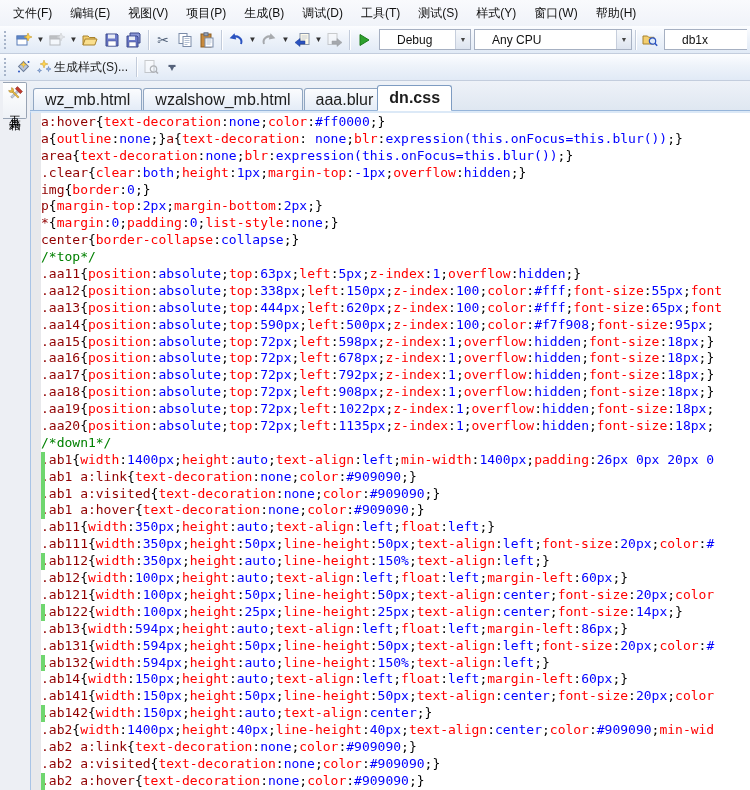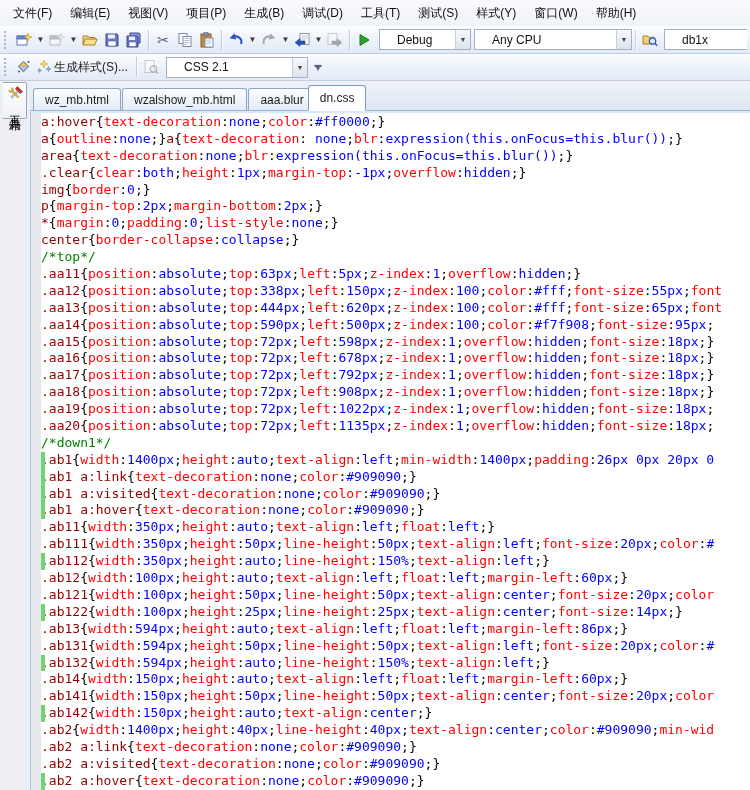--- a/index.html
+++ b/index.html
@@ -37,22 +37,22 @@
 
   
   .main{flex:1;display:flex;min-height:0;}
   .left-strip{flex:0 0 30px;background:#edeff4;display:flex;flex-direction:column;align-items:center;padding-top:1px;}
   .toolbox-tab{width:24px;background:linear-gradient(#ffffff,#eef1f6);border:1px solid #98a3b4;border-left:none;border-radius:0 2px 2px 0;display:flex;flex-direction:column;align-items:center;padding:3px 0 6px 0;}
   .toolbox-tab svg{margin-bottom:4px;}
   .toolbox-label{writing-mode:vertical-rl;text-orientation:upright;font-size:12px;letter-spacing:2px;color:#000;}
 
   .doc-well{flex:1;display:flex;flex-direction:column;min-width:0;}
   .tabstrip{flex:0 0 30px;display:flex;align-items:flex-end;background:linear-gradient(#eef2f8,#dfe7f1);border-bottom:1px solid #96b5da;padding-left:3px;position:relative;}
-  .tab{display:flex;align-items:center;height:22px;padding:0 11px;font-size:12px;color:#1c1c1c;background:linear-gradient(#fbfcfe,#e4ecf7);border:1px solid #90a6c2;border-bottom:none;border-radius:3px 3px 0 0;margin-right:1px;white-space:nowrap;position:relative;z-index:1;}
-  .tab.active{height:26px;background:#ffffff;font-weight:normal;border-color:#7e9cc2;margin-left:-9px;z-index:3;border-bottom:1px solid #fff;margin-bottom:-1px;}
+  .tab{display:flex;align-items:center;height:22px;padding:0 11px;font-size:16px;color:#1c1c1c;background:linear-gradient(#fbfcfe,#e4ecf7);border:1px solid #90a6c2;border-bottom:none;border-radius:3px 3px 0 0;margin-right:1px;white-space:nowrap;position:relative;z-index:1;}
+  .tab.active{height:26px;background:#ffffff;font-weight:bold;border-color:#7e9cc2;margin-left:-9px;z-index:3;border-bottom:1px solid #fff;margin-bottom:-1px;}
 
   .editor-wrap{flex:1;background:#fff;border-left:1px solid #a9c4e6;border-top:2px solid #dcE9f7;position:relative;overflow:hidden;}
   .ind-margin{position:absolute;left:0;top:0;bottom:0;width:10px;background:#e8e9ec;}
   .code{position:absolute;left:10px;top:1px;right:0;bottom:0;font-family:"DejaVu Sans Mono","Liberation Mono",monospace;font-size:13px;overflow:hidden;}
   .code-line{height:16.9px;line-height:16.9px;white-space:pre;position:relative;}
   .code-line .chgbar{position:absolute;left:0;top:0;bottom:0;width:4px;background:var(--chg);}
   .tk-sel{color:var(--sel);} .tk-prop{color:var(--prop);} .tk-val{color:var(--val);}
   .tk-pun{color:var(--pun);} .tk-com{color:var(--com);}
 </style>
 </head>
@@ -262,24 +262,20 @@
     <div class="sep"></div>
 
     <div class="tbtn disabled">
       <svg width="16" height="16" viewBox="0 0 16 16">
         <rect x="2" y="1.5" width="9" height="12" fill="#fff" stroke="#8a97ad"></rect>
         <circle cx="10.5" cy="10" r="3.2" fill="none" stroke="#55647e" stroke-width="1.2"></circle>
         <line x1="12.8" y1="12.3" x2="15" y2="14.5" stroke="#55647e" stroke-width="1.6"></line>
       </svg>
     </div>
 
-    <div class="combo combo-css">
-      <span class="combo-text">CSS 2.1</span>
-      <span class="combo-dd">▼</span>
-    </div>
 
     <div class="overflow-btn">
         <span>▬</span>
         <span>▼</span>
       </div>
   </div>
 
   <div class="main">
     <div class="left-strip">
       <div class="toolbox-tab">

